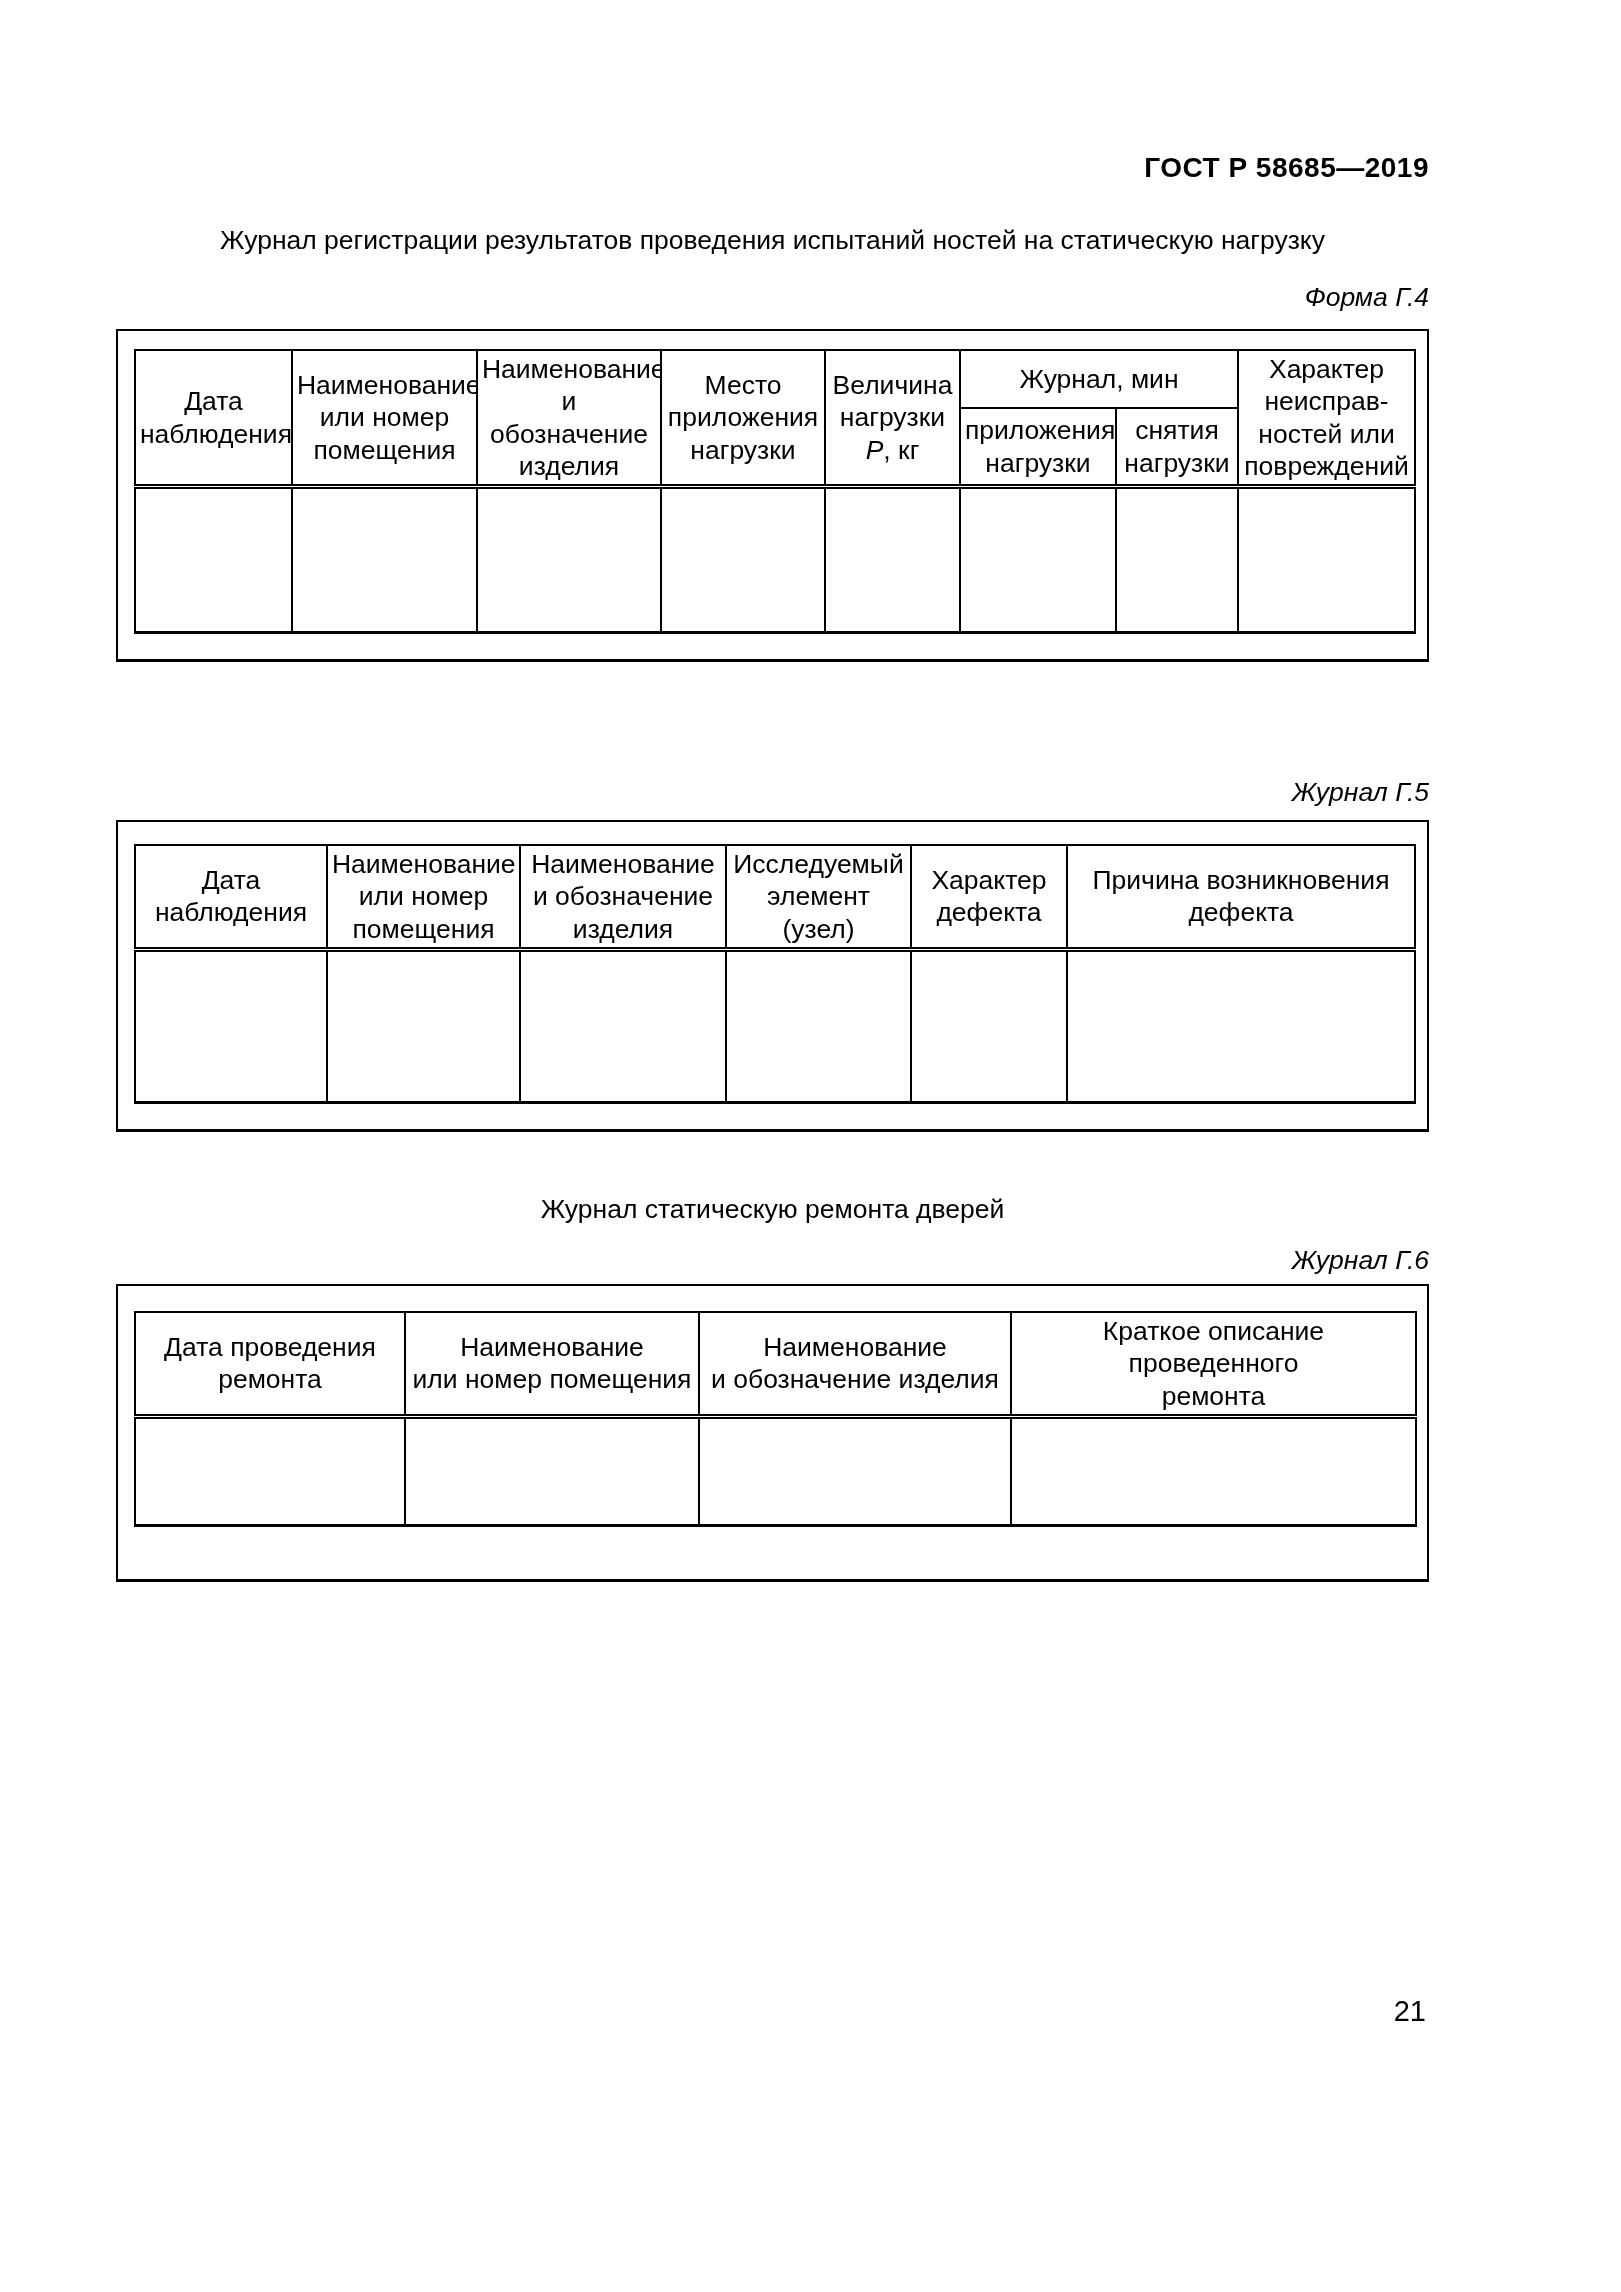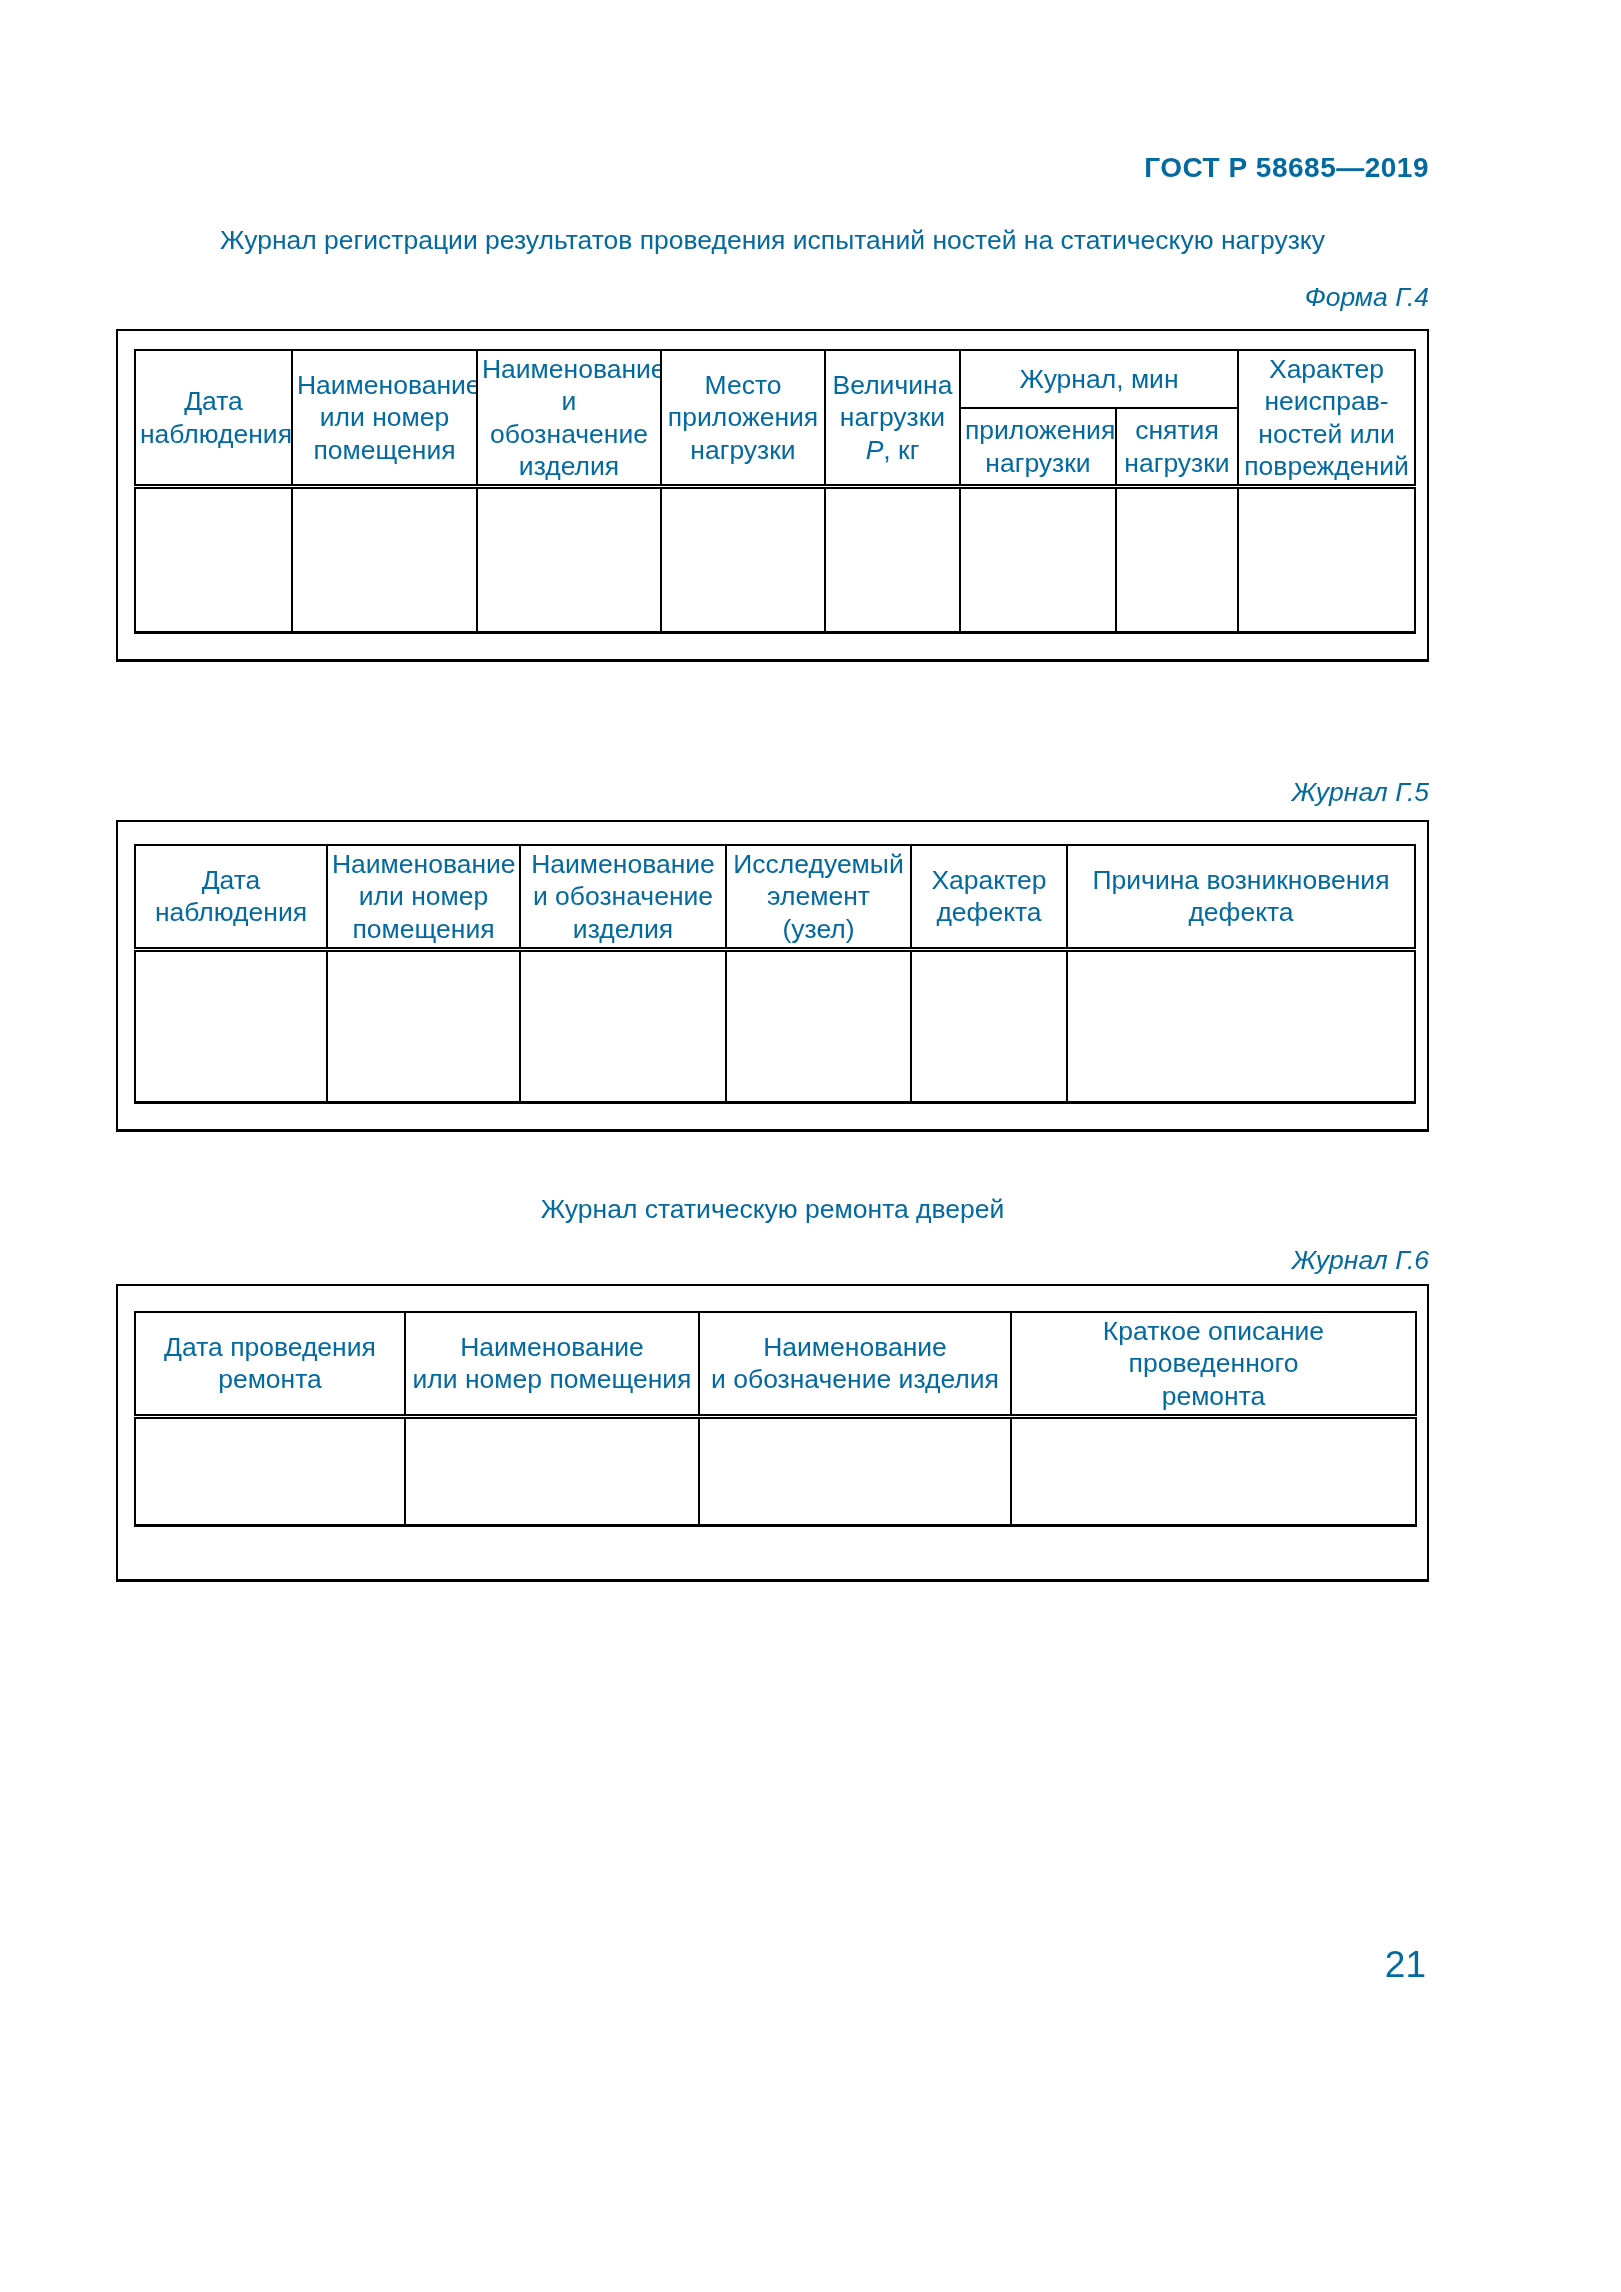--- a/index.html
+++ b/index.html
@@ -2,21 +2,21 @@
 <html><head>
 <meta charset="utf-8">
 <style>
   html, body { margin: 0; padding: 0; background: #e8e8e8; }
   .page {
     position: relative;
     width: 1621px;
     height: 2293px;
     background: #ffffff;
     font-family: "Liberation Sans", sans-serif;
-    color: #0369a1;
+    color: #000000;
     margin: 0 auto;
     overflow: hidden;
   }
   .doc-code {
     position: absolute;
     top: 152px;
     right: 192px;
     font-size: 28px;
     font-weight: bold;
     letter-spacing: 0.5px;
@@ -57,22 +57,22 @@
     vertical-align: middle;
     white-space: pre-line;
     padding: 2px 3.9px;
     box-sizing: border-box;
     overflow: hidden;
   }
   table.grid td.hb { border-bottom: 5.9px double #000; }
   .page-num {
     position: absolute;
     right: 195px;
-    top: 1944px;
-    font-size: 37px;
+    top: 1995px;
+    font-size: 29px;
   }
   i.sym { font-style: italic; }
 </style>
 </head>
 <body>
 
 <div class="page">
 
   <div class="doc-code">ГОСТ Р 58685—2019</div>
 

